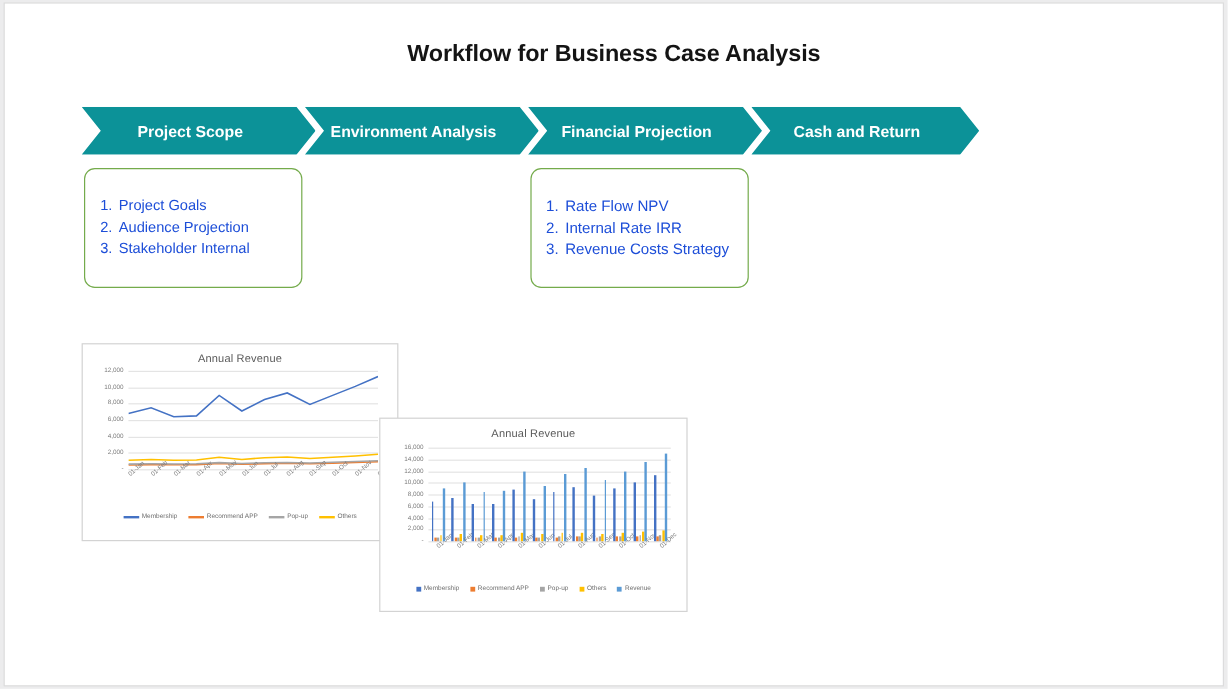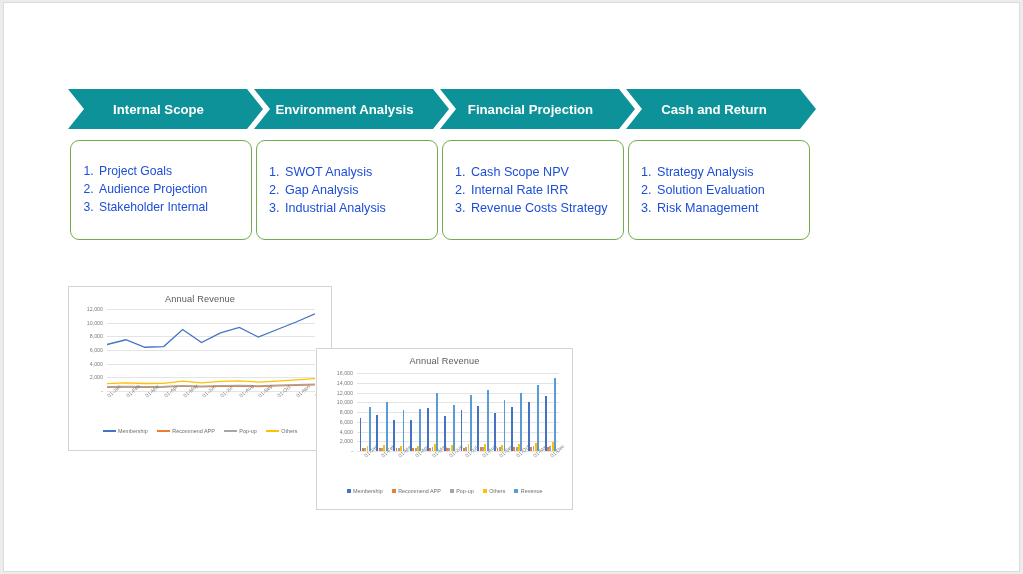--- a/index.html
+++ b/index.html
@@ -93,55 +93,42 @@
   
   #pieChart{left:534px;top:273px;width:246px;height:163px;}
   .pie-wrap{position:absolute;}
   .pie{width:100%;height:100%;border-radius:50%;}
 </style>
 </head>
 <body>
 
 <div class="slide">
 
+  <div class="deck-title">Workflow for Business Case Analysis</div>
 
   <div class="chevron-row">
-    <div class="chev chev0">Internal Scope</div>
+    <div class="chev chev0">Project Scope</div>
     <div class="chev chev1">Environment Analysis</div>
     <div class="chev chev2">Financial Projection</div>
     <div class="chev chev3">Cash and Return</div>
   </div>
 
   <div class="box-row">
     <div class="cbox cbox0">
       <ol>
         <li>Project Goals</li>
         <li>Audience Projection</li>
         <li>Stakeholder Internal</li>
       </ol>
     </div>
-    <div class="cbox cbox1">
-      <ol>
-        <li>SWOT Analysis</li>
-        <li>Gap Analysis</li>
-        <li>Industrial Analysis</li>
-      </ol>
-    </div>
     <div class="cbox cbox2">
       <ol>
-        <li>Cash Scope NPV</li>
+        <li>Rate Flow NPV</li>
         <li>Internal Rate IRR</li>
         <li>Revenue Costs Strategy</li>
-      </ol>
-    </div>
-    <div class="cbox cbox3">
-      <ol>
-        <li>Strategy Analysis</li>
-        <li>Solution Evaluation</li>
-        <li>Risk Management</li>
       </ol>
     </div>
   </div>
 
 
   <div class="chartbox" id="lineChart">
     <div class="ct">Annual Revenue</div>
     <div class="plot" id="linePlot" style="left: 38px; top: 22px; width: 208px; height: 82px;">
         <div class="grid" style="top: 82px; width: 208px;"></div>
         <div class="ylab" style="top: 82px; right: 212px;">-</div>

